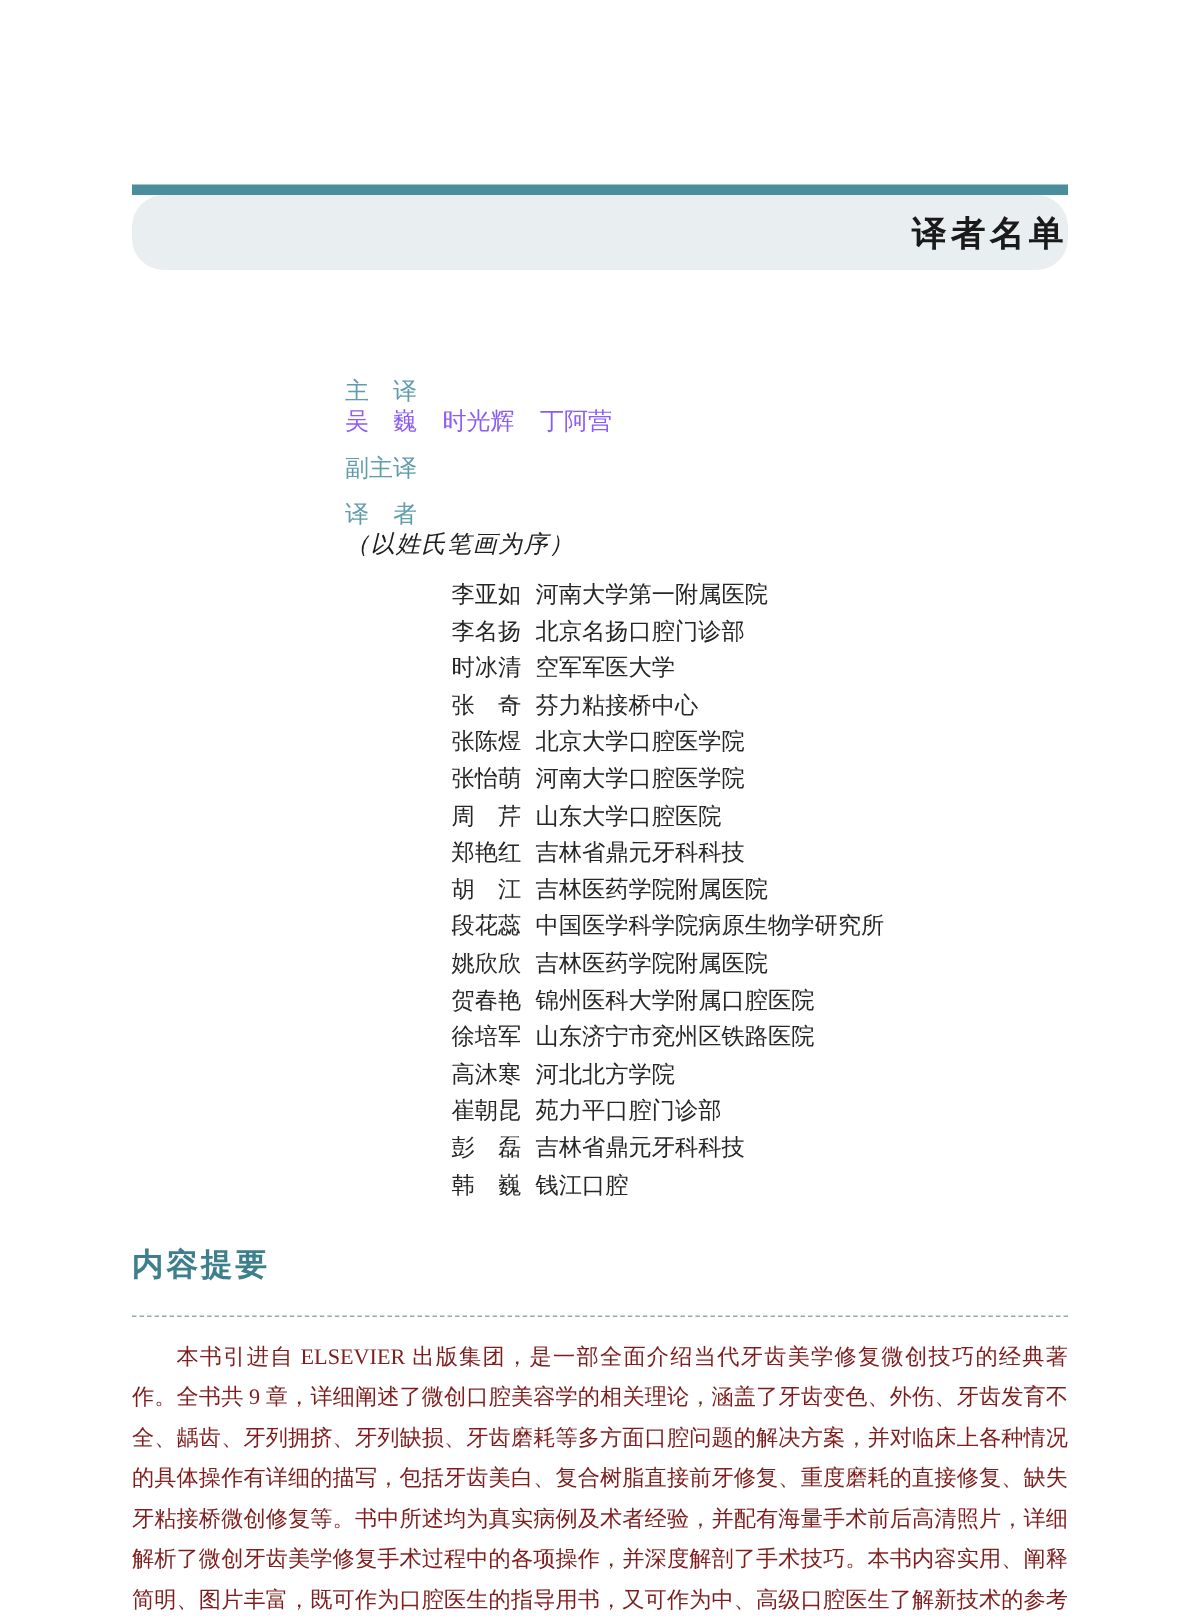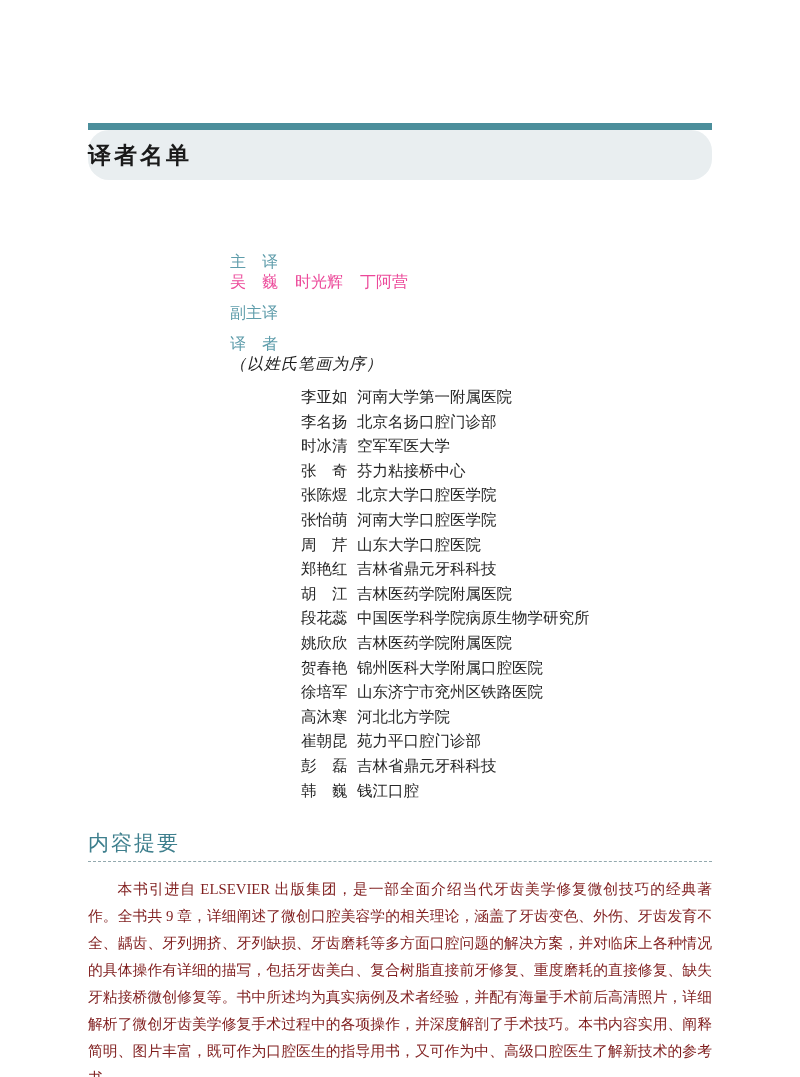--- a/index.html
+++ b/index.html
@@ -18,53 +18,53 @@
   }
   .content{
     margin-left:88px;
     width:624px;
   }
   
   .header{margin-top:123px;}
   .teal-bar{height:7px;background:var(--accent);}
   .title-band{
     height:50px;background:var(--band);
-    display:flex;align-items:center;justify-content:flex-start;border-radius:21px;
+    display:flex;align-items:center;justify-content:flex-end;border-radius:21px;
   }
   .page-title{
     margin:0;font-size:23px;font-weight:bold;letter-spacing:3px;color:#1a1a1a;
   }
   
   .translators{margin-top:72px;padding-left:142px;font-size:16px;}
   .t-row{display:flex;line-height:20px;margin-bottom:11px;flex-direction:column;}
   .t-label{
     color:var(--label);
     width:48px;min-width:48px;
     display:inline-block;
     margin-right:7px;
   }
-  .t-names{display:flex;column-gap:17px;color:#ec4899;}
+  .t-names{display:flex;column-gap:17px;color:#8b5cf6;}
   .t-note{
     font-style:italic;
     letter-spacing:1px;
     color:#1d1d1d;
   }
   .t-list{margin-top:10px;padding-left:55px;font-size:15.5px;}
   .l-row{line-height:24.6px;display:flex;margin-left:16px;}
   .l-name{width:48px;min-width:48px;display:inline-block;}
   .l-aff{margin-left:8px;}
   
   .summary{margin-top:26px;}
   .summary-heading{
     margin:0;
     font-size:21px;
-    font-weight:normal;
+    font-weight:bold;
     color:var(--heading);
     letter-spacing:2px;
-    padding-bottom:4px;
+    padding-bottom:20px;
     border-bottom:1px dashed #93a9ae;
   }
   .summary-paragraph{
     margin:14px 0 0 0;
     font-size:14.8px;
     line-height:27px;
     text-align:justify;
     text-indent:2em;
     color:#7f1d1d;
   }

